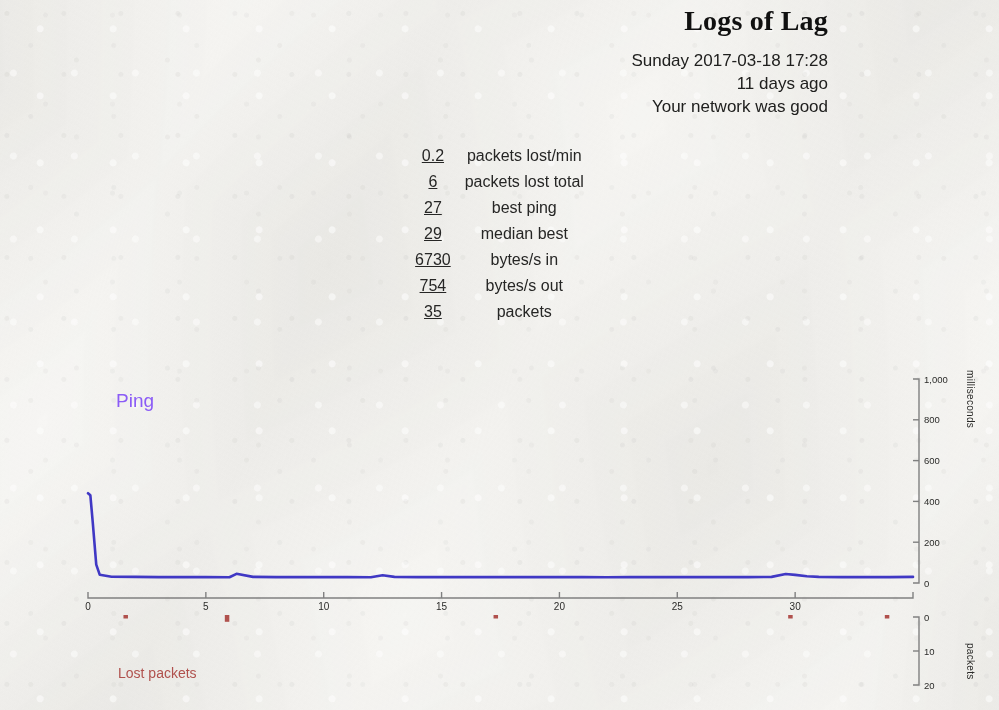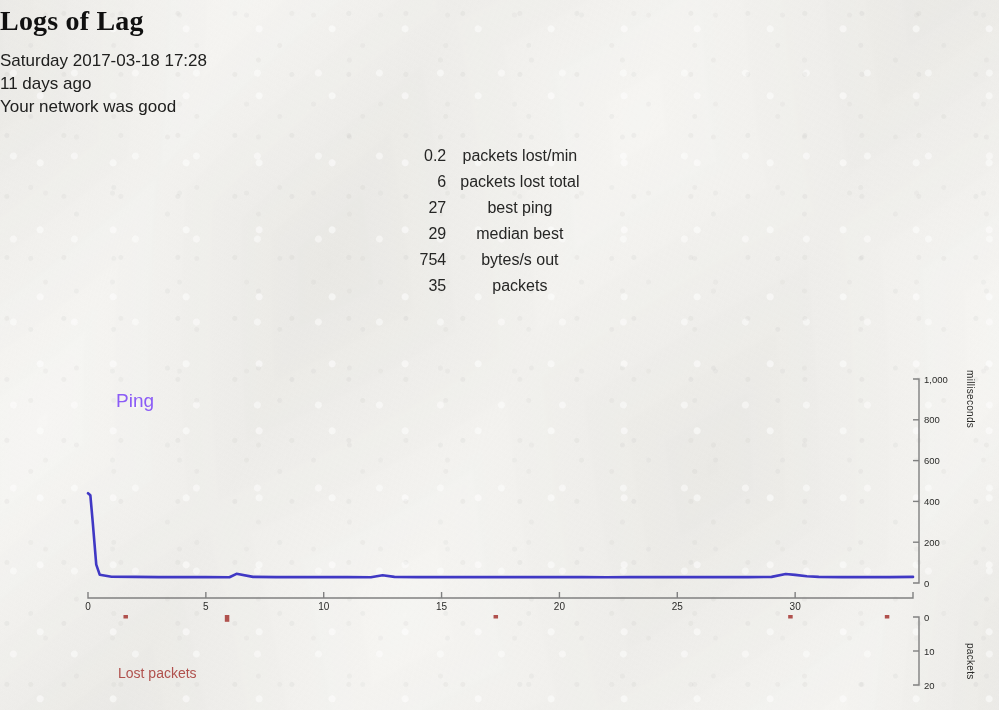--- a/index.html
+++ b/index.html
@@ -36,21 +36,21 @@
     position: absolute;
     inset: 0;
   }
 
   
   #header {
     position: absolute;
     top: 0;
     left: 0;
     width: 828px;
-    text-align: left;
+    text-align: right;
   }
   #page-title {
     font-family: "Liberation Serif", serif;
     font-weight: bold;
     font-size: 28px;
     line-height: 34px;
     margin-top: 4px;
     color: #101010;
     letter-spacing: 0.2px;
   }
@@ -78,22 +78,23 @@
   }
   #stats-table td {
     font-size: 16px;
     line-height: 26px;
     color: #262625;
     padding: 0;
     vertical-align: baseline;
     white-space: nowrap;
   }
   .stat-value {
-    text-align: right;
+    text-align: center;
     padding-right: 14px !important;
+    text-decoration: underline;
   }
   .stat-label {
     text-align: center;
   }
 
   
   #chart {
     position: absolute;
     left: 0;
     top: 360px;
@@ -153,21 +154,21 @@
 </head>
 <body>
 
 <div id="paper-texture"></div>
 
 <div id="page">
 
   <div id="header">
     <div id="page-title">Logs of Lag</div>
     <div id="subtitle-block">
-      <div class="subtitle-line">Saturday 2017-03-18 17:28</div>
+      <div class="subtitle-line">Sunday 2017-03-18 17:28</div>
       <div class="subtitle-line">11 days ago</div>
       <div class="subtitle-line">Your network was good</div>
     </div>
   </div>
 
   <div id="stats">
     <table id="stats-table">
       <tbody id="stats-body">
           <tr>
             <td class="stat-value">0.2</td>
@@ -177,20 +178,24 @@
             <td class="stat-value">6</td>
             <td class="stat-label">packets lost total</td>
           </tr>
           <tr>
             <td class="stat-value">27</td>
             <td class="stat-label">best ping</td>
           </tr>
           <tr>
             <td class="stat-value">29</td>
             <td class="stat-label">median best</td>
+          </tr>
+          <tr>
+            <td class="stat-value">6730</td>
+            <td class="stat-label">bytes/s in</td>
           </tr>
           <tr>
             <td class="stat-value">754</td>
             <td class="stat-label">bytes/s out</td>
           </tr>
           <tr>
             <td class="stat-value">35</td>
             <td class="stat-label">packets</td>
           </tr>
         </tbody>

